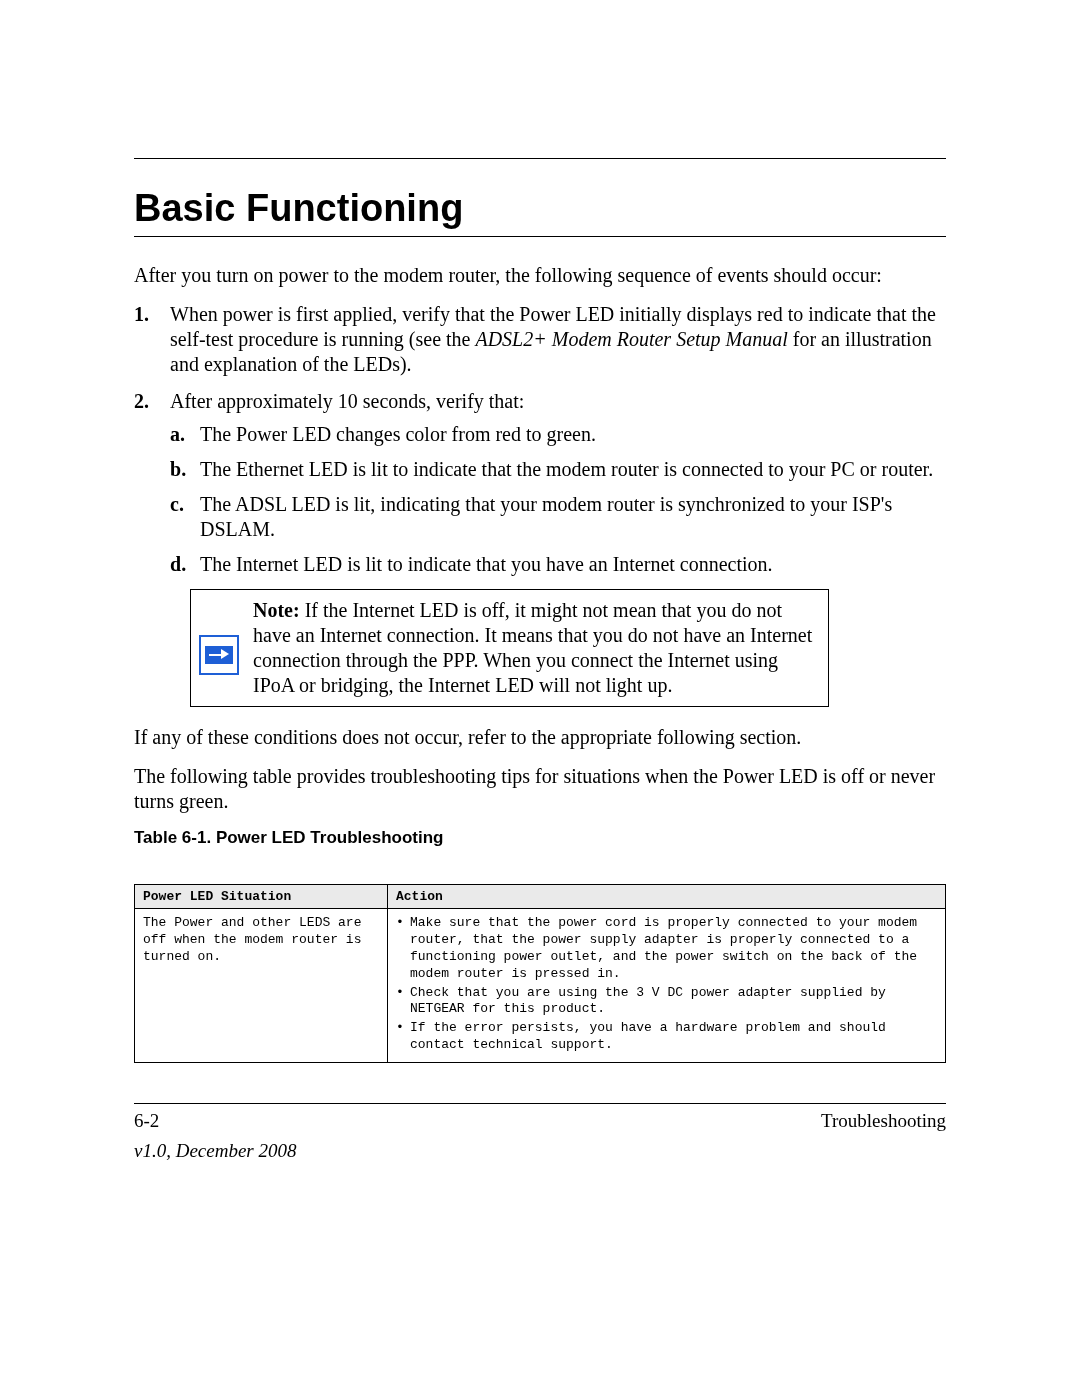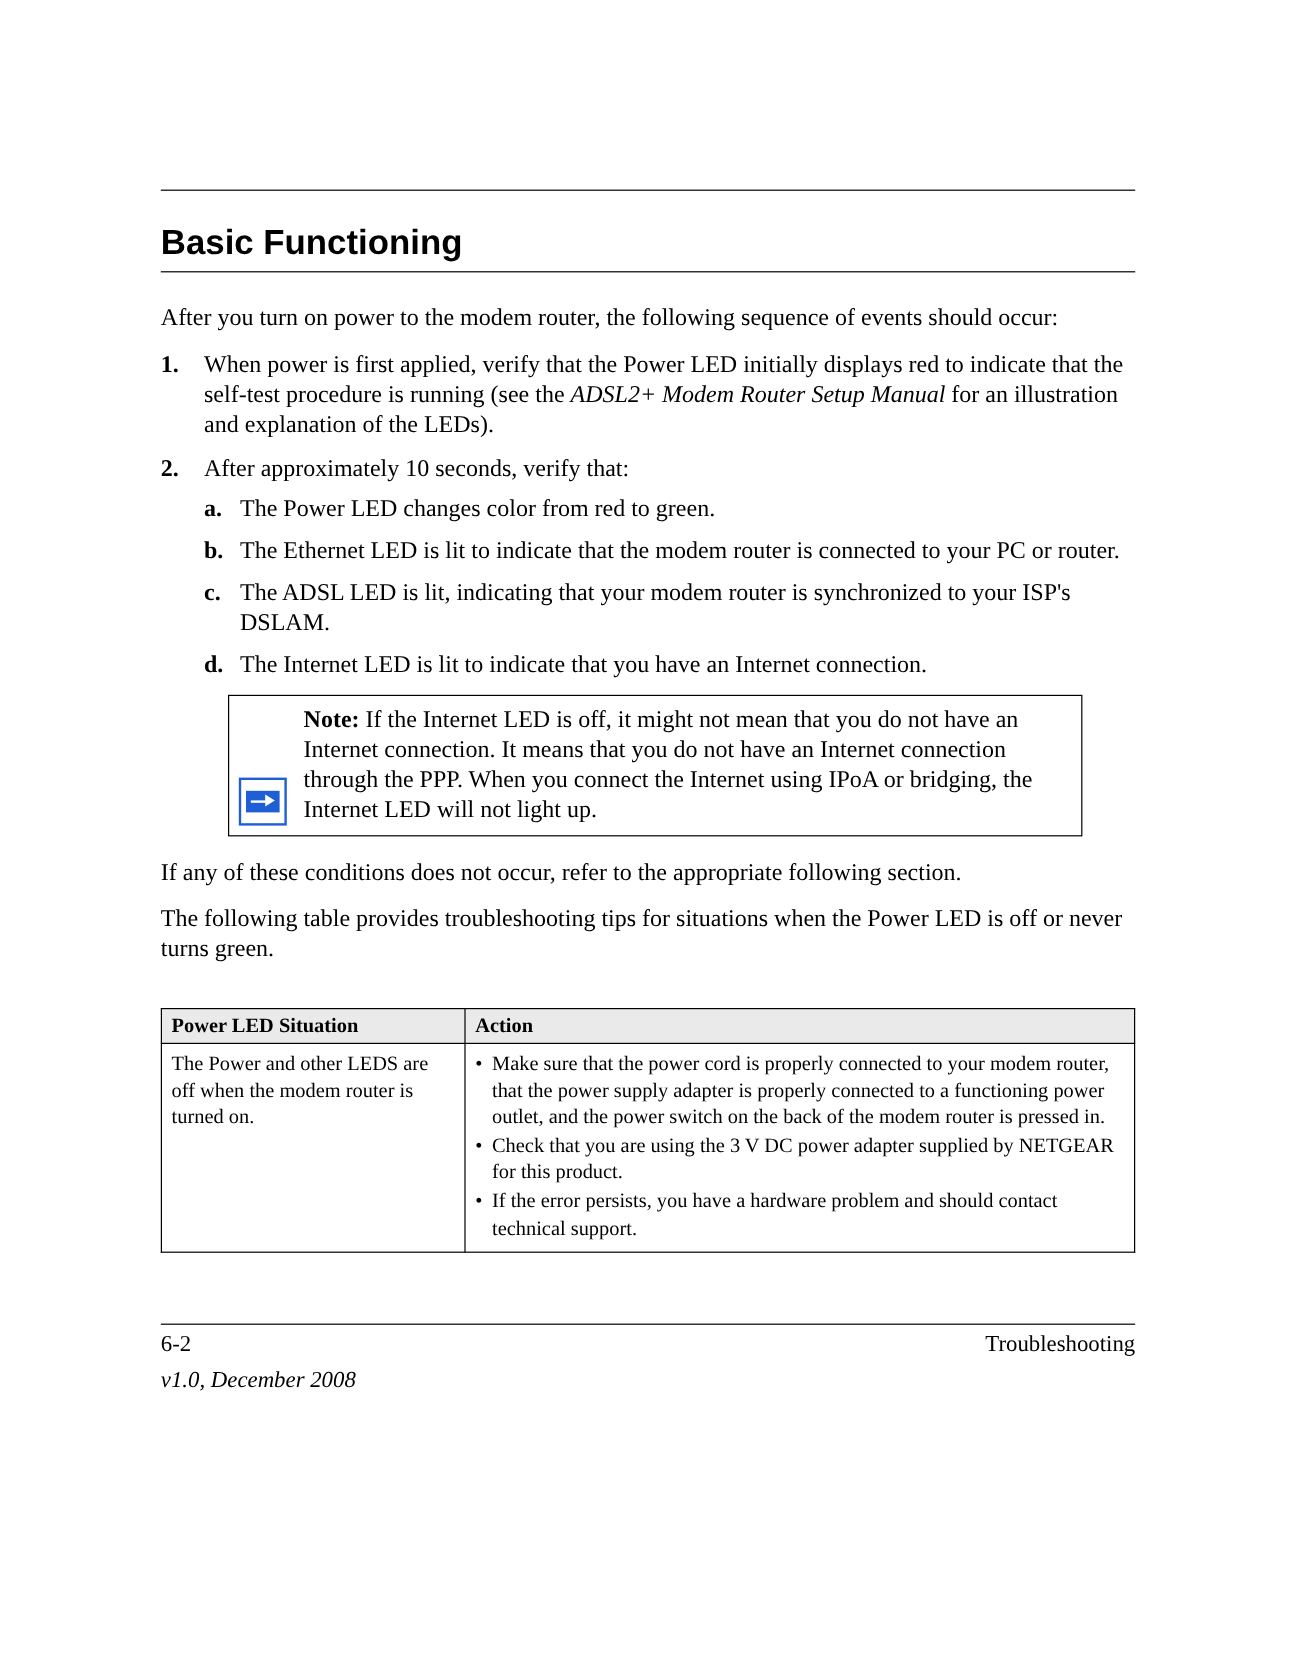--- a/index.html
+++ b/index.html
@@ -22,21 +22,21 @@
     font-family: "Times New Roman", Times, serif;
   }
   .hr-thin {
     border: none;
     border-top: 1.5px solid #000;
     margin: 0 0 28px 0;
   }
   .h1 {
     font-family: Helvetica, Arial, sans-serif;
     font-weight: bold;
-    font-size: 29px;
+    font-size: 38px;
     margin: 0 0 6px 0;
   }
   .h1-rule {
     border: none;
     border-top: 1.5px solid #000;
     margin: 0 0 26px 0;
   }
   .body-text {
     font-size: 20px;
     line-height: 1.25;
@@ -83,24 +83,24 @@
   }
   ol.lettered > li::before {
     content: counter(sub, lower-alpha) ".";
     position: absolute;
     left: 0;
     font-weight: bold;
   }
   .note-box {
     border: 1.5px solid #000;
     margin: 8px 0 18px 56px;
-    width: 712px;
+    width: 639px;
     box-sizing: border-box;
     display: flex;
-    align-items: flex-end;
+    align-items: center;
     padding: 8px 14px 8px 8px;
   }
   .note-icon-wrap {
     width: 40px;
     flex: 0 0 40px;
     margin-right: 14px;
     padding-top: 14px;
   }
   .note-icon {
     width: 40px;
@@ -157,22 +157,22 @@
   }
   .table-caption {
     font-family: Helvetica, Arial, sans-serif;
     font-weight: bold;
     font-size: 17px;
     margin: 4px 0 6px 0;
   }
   table.trouble {
     border-collapse: collapse;
     width: 100%;
-    font-family: Liberation Serif, serif;
-    font-size: 17px;
+    font-family: Liberation Mono, monospace;
+    font-size: 13px;
     margin-top: 36px;
   }
   table.trouble th {
     background: #eaeaea;
     text-align: left;
     font-weight: bold;
     border: 1.2px solid #000;
     padding: 4px 8px;
   }
   table.trouble td {
@@ -260,20 +260,21 @@
     <div class="note-text">
       <span class="label">Note:</span><span> If the Internet LED is off, it might not mean that you do not have an Internet connection. It means that you do not have an Internet connection through the PPP. When you connect the Internet using IPoA or bridging, the Internet LED will not light up.</span>
     </div>
   </div>
 
   <p class="body-text">If any of these conditions does not occur, refer to the appropriate following section.</p>
 
 
   <p class="body-text">The following table provides troubleshooting tips for situations when the Power LED is off or never turns green.</p>
 
+  <div class="table-caption">Table 6-1.   Power LED Troubleshooting</div>
 
   <table class="trouble">
     <thead>
       <tr>
         <th>Power LED Situation</th>
         <th>Action</th>
       </tr>
     </thead>
     <tbody>
       <tr>

